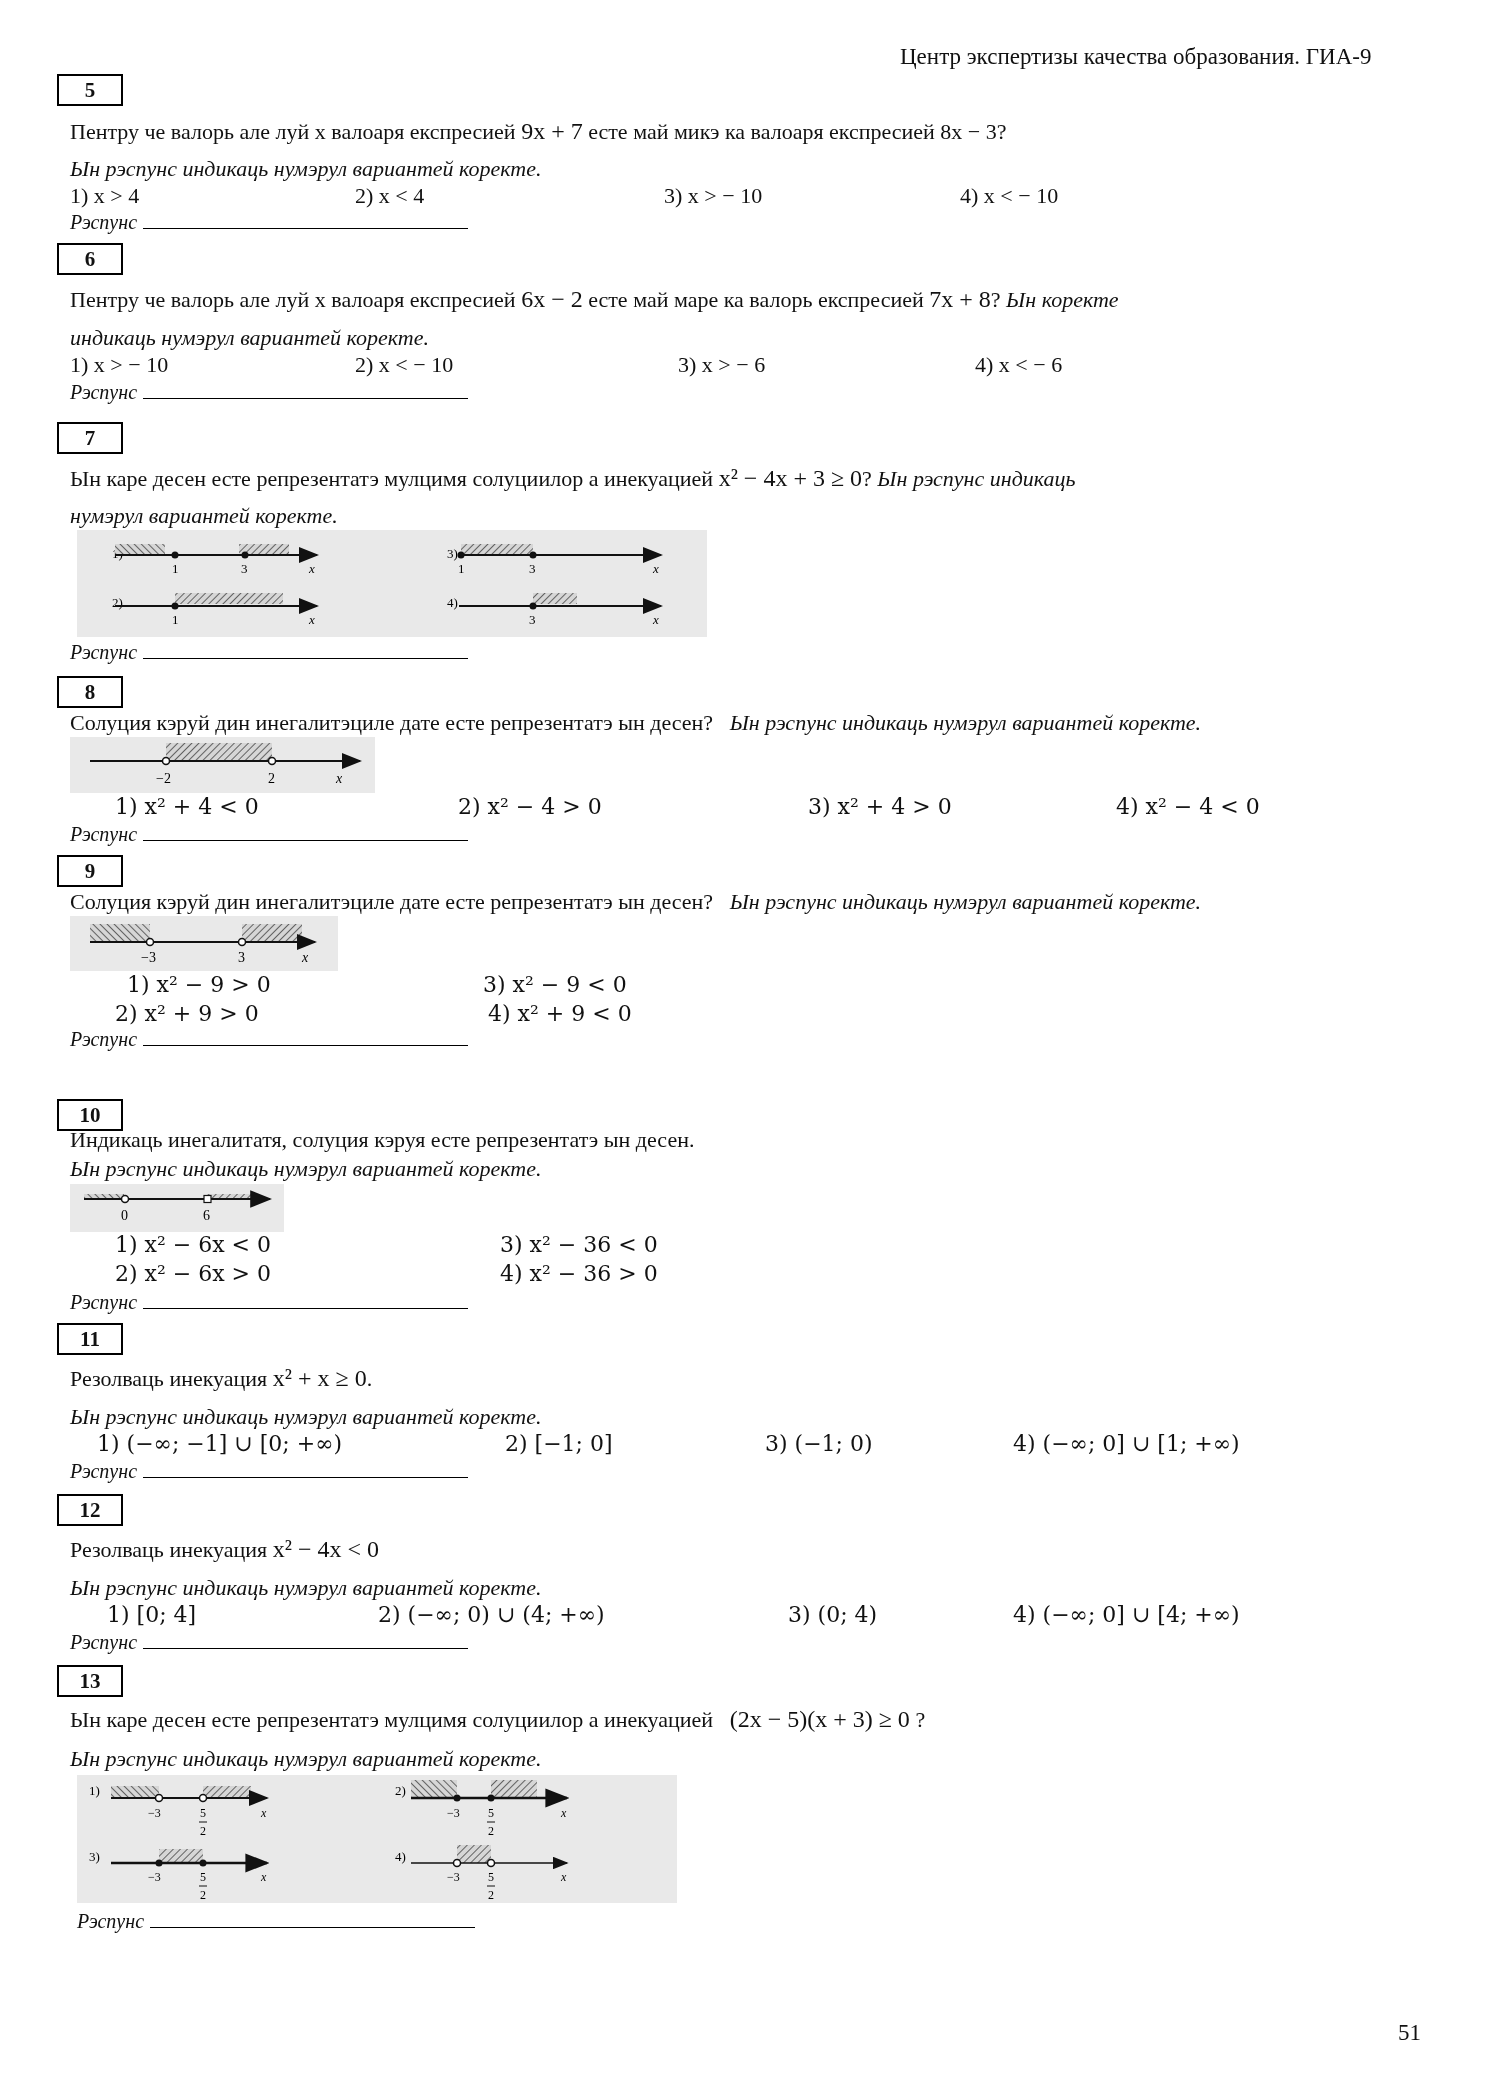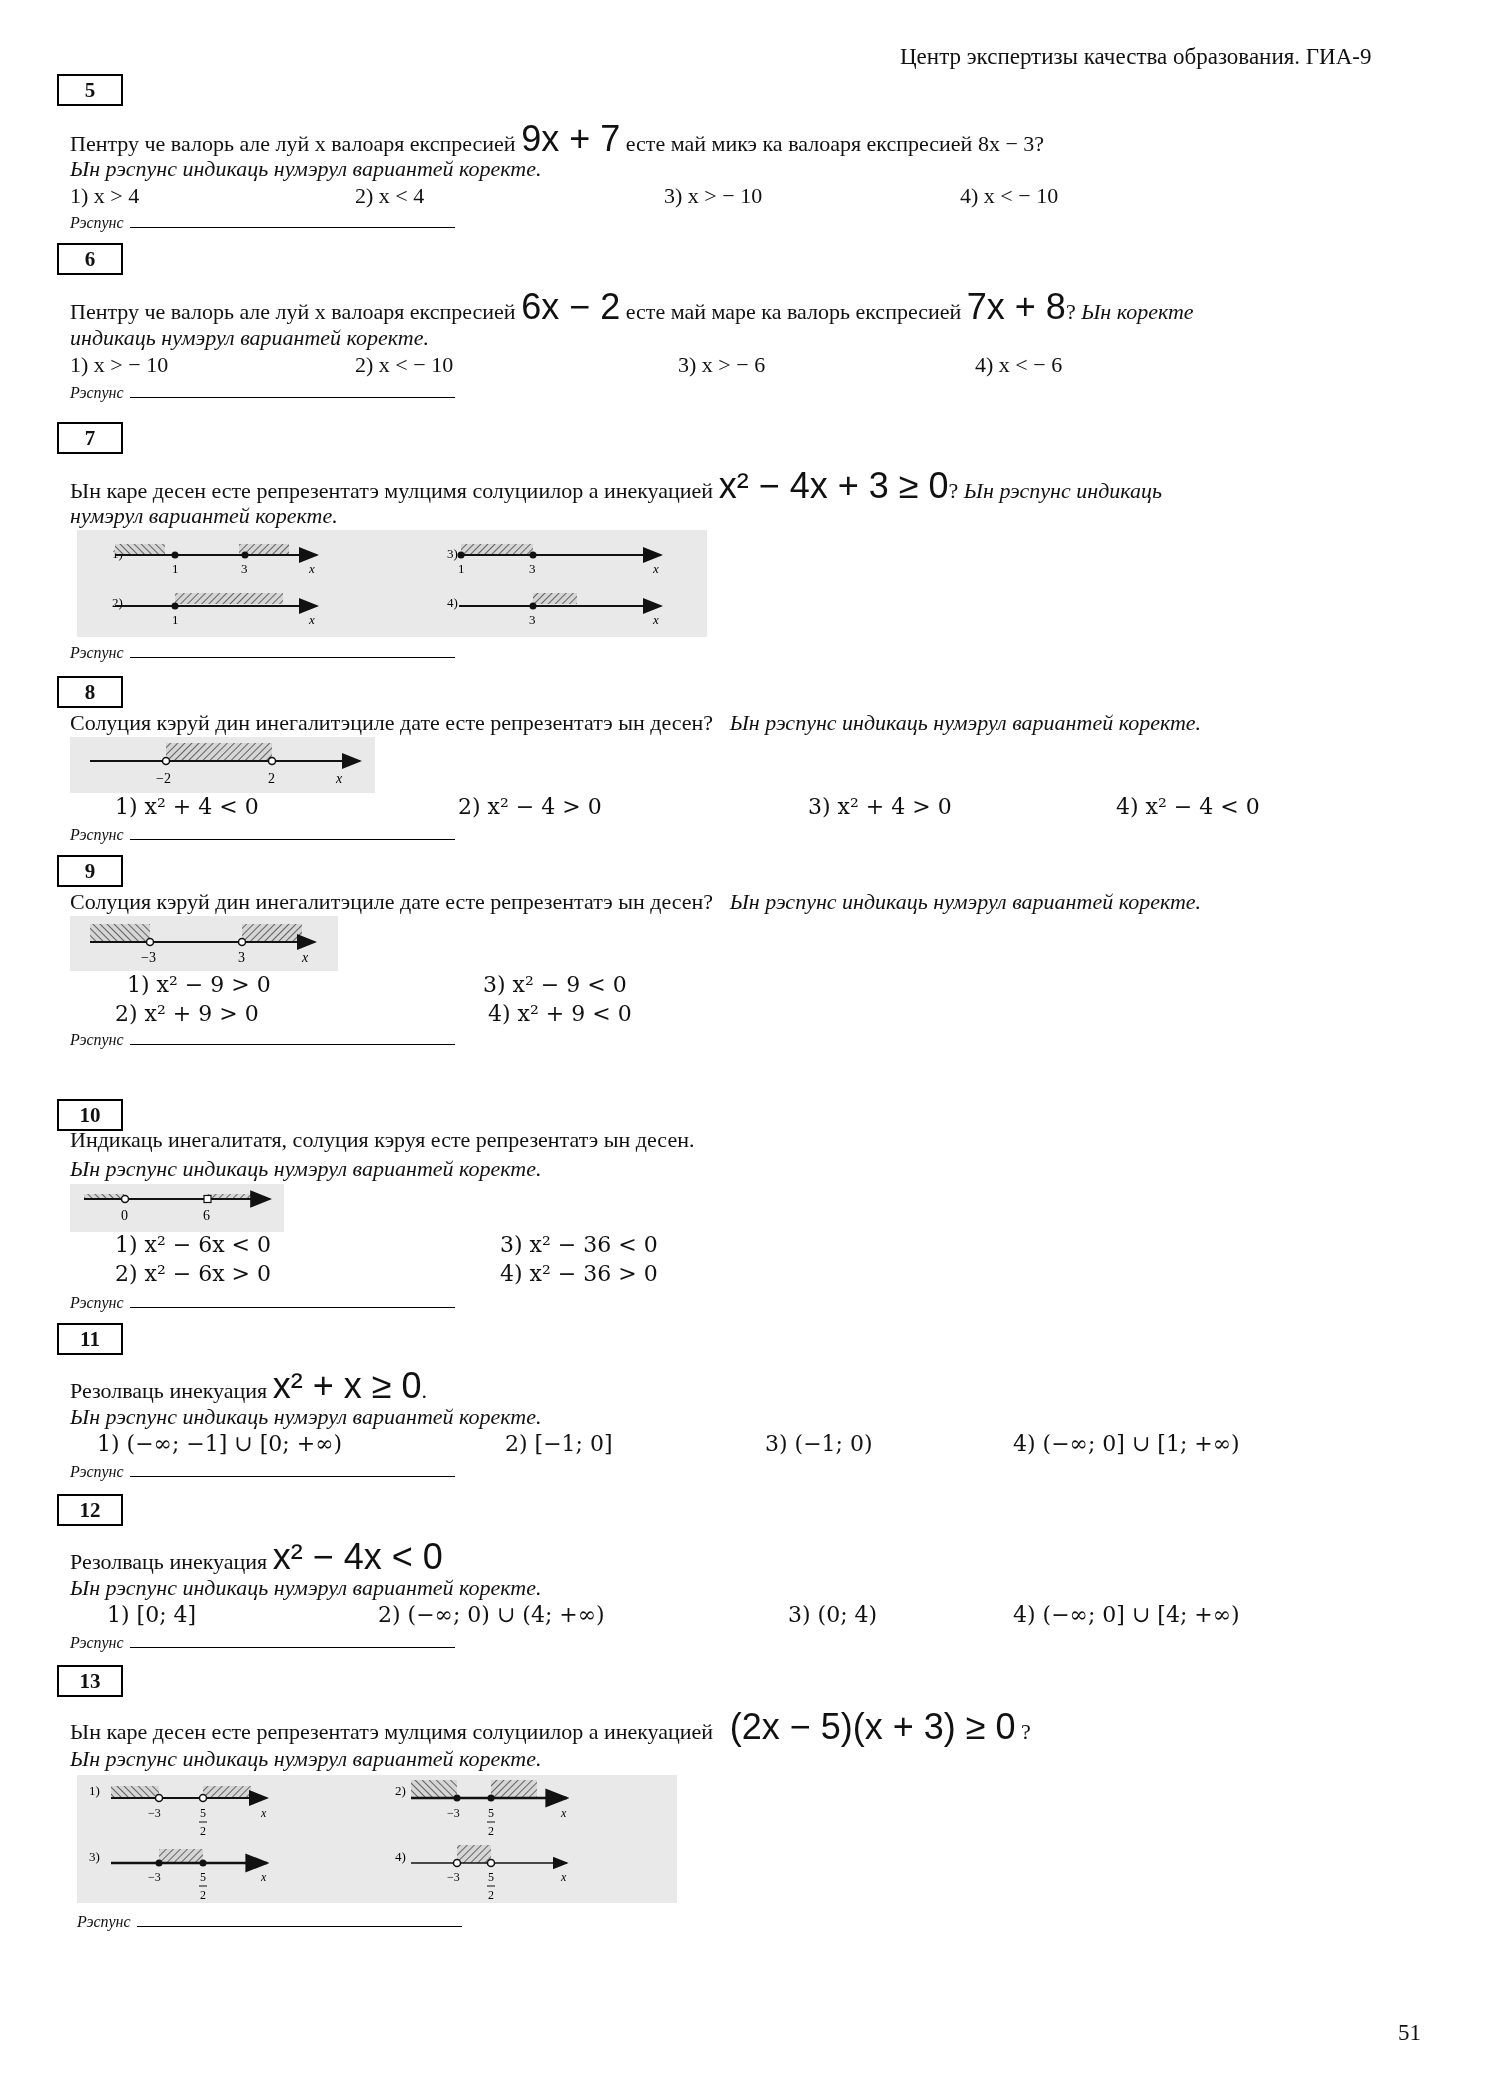--- a/index.html
+++ b/index.html
@@ -4,24 +4,24 @@
 <style>
   html, body { margin:0; padding:0; background:#ffffff; }
   body { width:1497px; height:2094px; position:relative; overflow:hidden;
          font-family:"Liberation Serif", "DejaVu Serif", serif; color:#111; }
   .abs { position:absolute; }
   .hdr { left:900px; top:44px; font-size:23px; }
   .numbox { position:absolute; left:57px; width:62px; height:28px; border:2px solid #000;
             text-align:center; font-weight:bold; font-size:21px; line-height:28px; }
   .txt { position:absolute; left:70px; font-size:22px; white-space:nowrap; }
   .it { font-style:italic; }
-  .math { font-family:Liberation Sans, sans-serif; font-size:36px; }
+  .math { font-family:Liberation Serif, serif; font-size:24px; }
   .mathm { font-family:"DejaVu Serif", serif; font-size:22px; }
   .opt { position:absolute; font-size:22px; white-space:nowrap; }
-  .resp { position:absolute; left:70px; font-size:16px; font-style:italic; white-space:nowrap; }
+  .resp { position:absolute; left:70px; font-size:20px; font-style:italic; white-space:nowrap; }
   .resp .line { display:inline-block; width:325px; border-bottom:1.5px solid #000; margin-left:6px; height:16px; vertical-align:baseline; }
   .fig { position:absolute; background:#e9e9e9; }
   .fig svg { display:block; }
   .pagenum { position:absolute; left:1398px; top:2020px; font-size:23px; }
 </style>
 </head>
 <body>
 
 <svg width="0" height="0" style="position:absolute">
   <defs>

